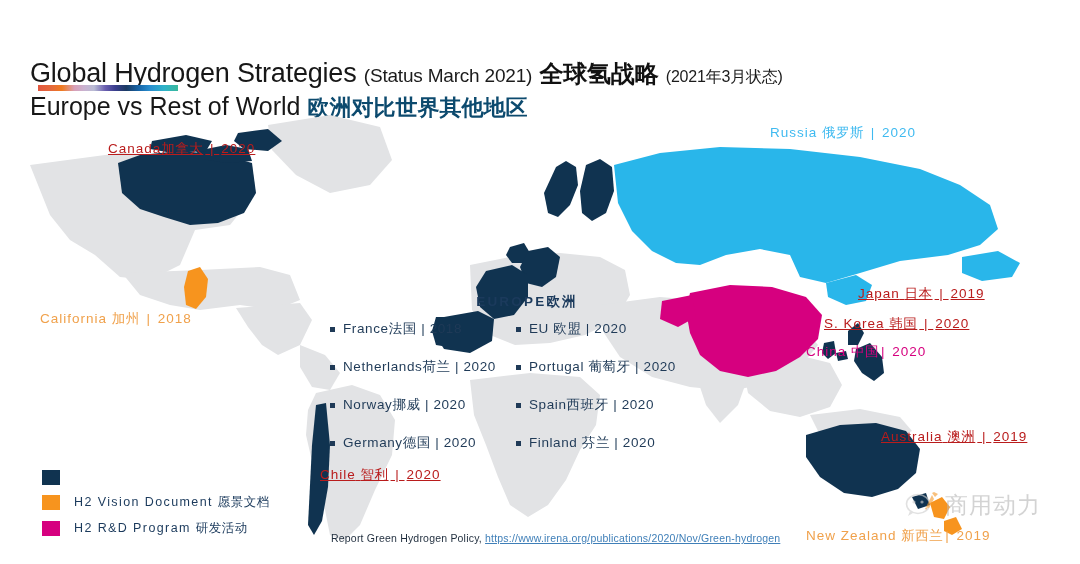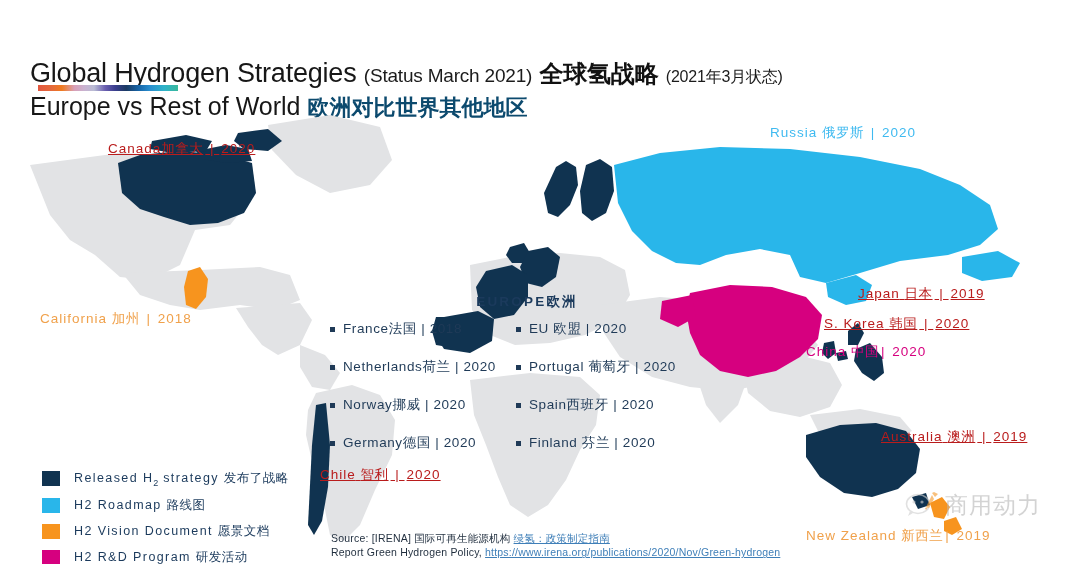--- a/index.html
+++ b/index.html
@@ -265,48 +265,36 @@
           <span class="eu-bullet"></span>
           <span><span>Finland</span>&nbsp;<span>芬兰</span>&nbsp;|&nbsp;<span>2020</span></span>
         </div>
       </div>
     </div>
   </div>
 
   <div class="legend">
     <div class="lg-row">
       <span class="lg-swatch" style="background:#103350"></span>
-      <span class="lg-text">
-        <span>Released H</span><span class="sub">2</span><span> strategy</span>&nbsp;<span class="cn">发布了战略</span>
-      </span>
-    </div>
-    <div class="lg-row">
-      <span class="lg-swatch" style="background:#29b6ea"></span>
-      <span class="lg-text">
-        <span>H2 Roadmap</span>&nbsp;<span class="cn">路线图</span>
-      </span>
     </div>
     <div class="lg-row">
       <span class="lg-swatch" style="background:#f7941e"></span>
       <span class="lg-text">
         <span>H2 Vision Document</span>&nbsp;<span class="cn">愿景文档</span>
       </span>
     </div>
     <div class="lg-row">
       <span class="lg-swatch" style="background:#d6007f"></span>
       <span class="lg-text">
         <span>H2 R&amp;D Program</span>&nbsp;<span class="cn">研发活动</span>
       </span>
     </div>
   </div>
 
   <div class="source">
-    <div>
-      <span>Source: [IRENA] 国际可再生能源机构 </span><a class="src-link" href="#">绿氢：政策制定指南</a>
-    </div>
     <div>
       <span>Report Green Hydrogen Policy, </span><a class="src-link" href="#">https://www.irena.org/publications/2020/Nov/Green-hydrogen</a>
     </div>
   </div>
 
   <div class="watermark">
     <svg width="34" height="30" viewBox="0 0 34 30">
       <ellipse cx="13" cy="13" rx="11.5" ry="9.5" fill="none" stroke="#cfcfcf" stroke-width="1.6"></ellipse>
       <circle cx="9" cy="11" r="1.6" fill="#cfcfcf"></circle>
       <circle cx="17" cy="11" r="1.6" fill="#cfcfcf"></circle>

